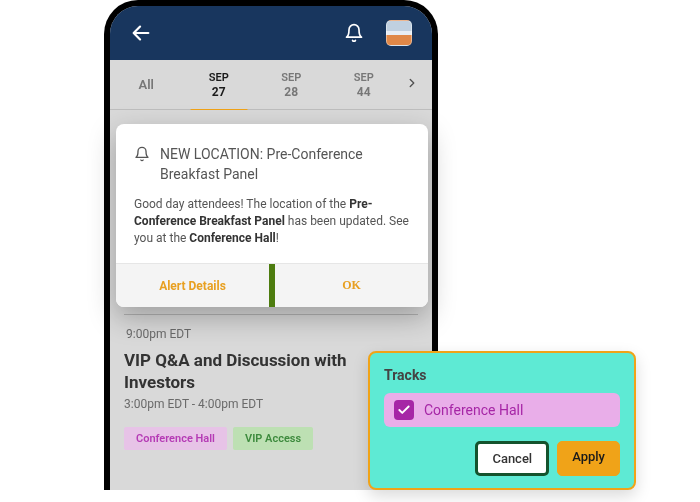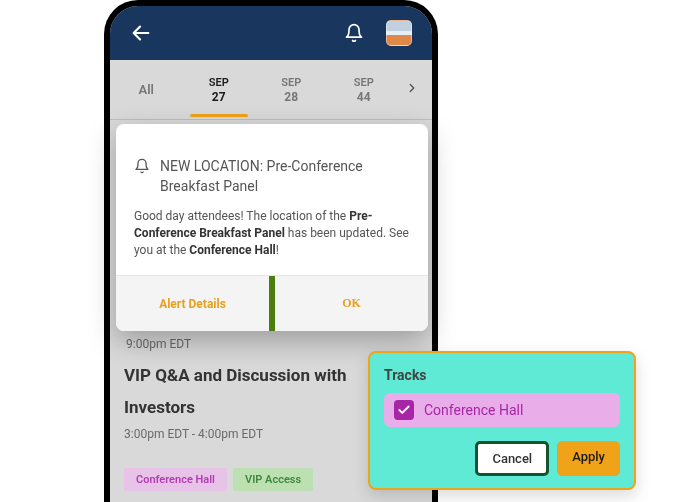--- a/index.html
+++ b/index.html
@@ -59,21 +59,21 @@
   }
   .avatar{
     width:26px;height:26px;border-radius:5px;
     background:linear-gradient(180deg,#c0d0e0 0 40%,#e8eef5 40% 60%,#e08848 60% 100%);
     border:1px solid rgba(255,255,255,.4);
     margin-left:22px;
   }
 
   
   .tabs{
-    height:60px;
+    height:50px;
     display:flex;
     align-items:center;
     border-bottom:1px solid rgba(0,0,0,.12);
     padding:0 8px 0 0;
   }
   .tab{
     flex:1;
     text-align:center;
     font-size:12px;
     line-height:14px;
@@ -103,57 +103,57 @@
   .sched{
     padding:14px 14px 0 14px;
     min-height:380px;
   }
 
   .sched-time{
     font-size:12px;color:#6a6a6a;margin:6px 0 8px 2px;
   }
   .sched-divider{height:1px;background:rgba(0,0,0,.18);margin:0 0 12px 0;}
   .event-title{
-    font-size:17px;font-weight:700;color:#333;line-height:32px;
+    font-size:17px;font-weight:700;color:#333;line-height:22px;
     margin-bottom:4px;
   }
-  .event-sub{font-size:12px;color:#6a6a6a;margin-bottom:27px;}
+  .event-sub{font-size:12px;color:#6a6a6a;margin-bottom:16px;}
   .badges{display:flex;gap:6px;}
   .badge{
     font-size:11px;font-weight:600;
     padding:5px 12px;border-radius:2px;
   }
   .badge.loc{background:var(--badge-purple-bg);color:var(--badge-purple-text);}
   .badge.tag{background:var(--badge-green-bg);color:var(--badge-green-text);}
 
   
   .modal{
     position:absolute;
     top:124px;left:116px;
     width:312px;
     background:#fff;
     border-radius:8px;
     box-shadow:0 10px 28px rgba(0,0,0,.28);
     overflow:hidden;
   }
   .modal-head{
     display:flex;gap:10px;align-items:flex-start;
-    padding:32px 18px 8px 18px;
+    padding:20px 18px 8px 18px;
   }
   .modal-bell{color:#555;margin-top:2px;flex-shrink:0;}
   .modal-title{
     font-size:14px;color:#555;line-height:20px;
   }
   .modal-body{
     padding:4px 18px 16px 18px;
     font-size:12px;color:#555;line-height:17px;
   }
   .modal-body b{color:#333;}
   .modal-actions{
-    display:flex;background:#f4f4f4;border-top:1px solid #e6e6e6;height:56px;
+    display:flex;background:#f4f4f4;border-top:1px solid #e6e6e6;height:44px;
   }
   .modal-actions .act{
     flex:1;display:flex;align-items:center;justify-content:center;
     font-size:12px;font-weight:700;color:var(--orange-text);
     cursor:pointer;
   }
   .modal-actions .act + .act{border-left:6px solid #4d7c0f;font-family:Liberation Serif, serif;}
 
   
   .tracks{

